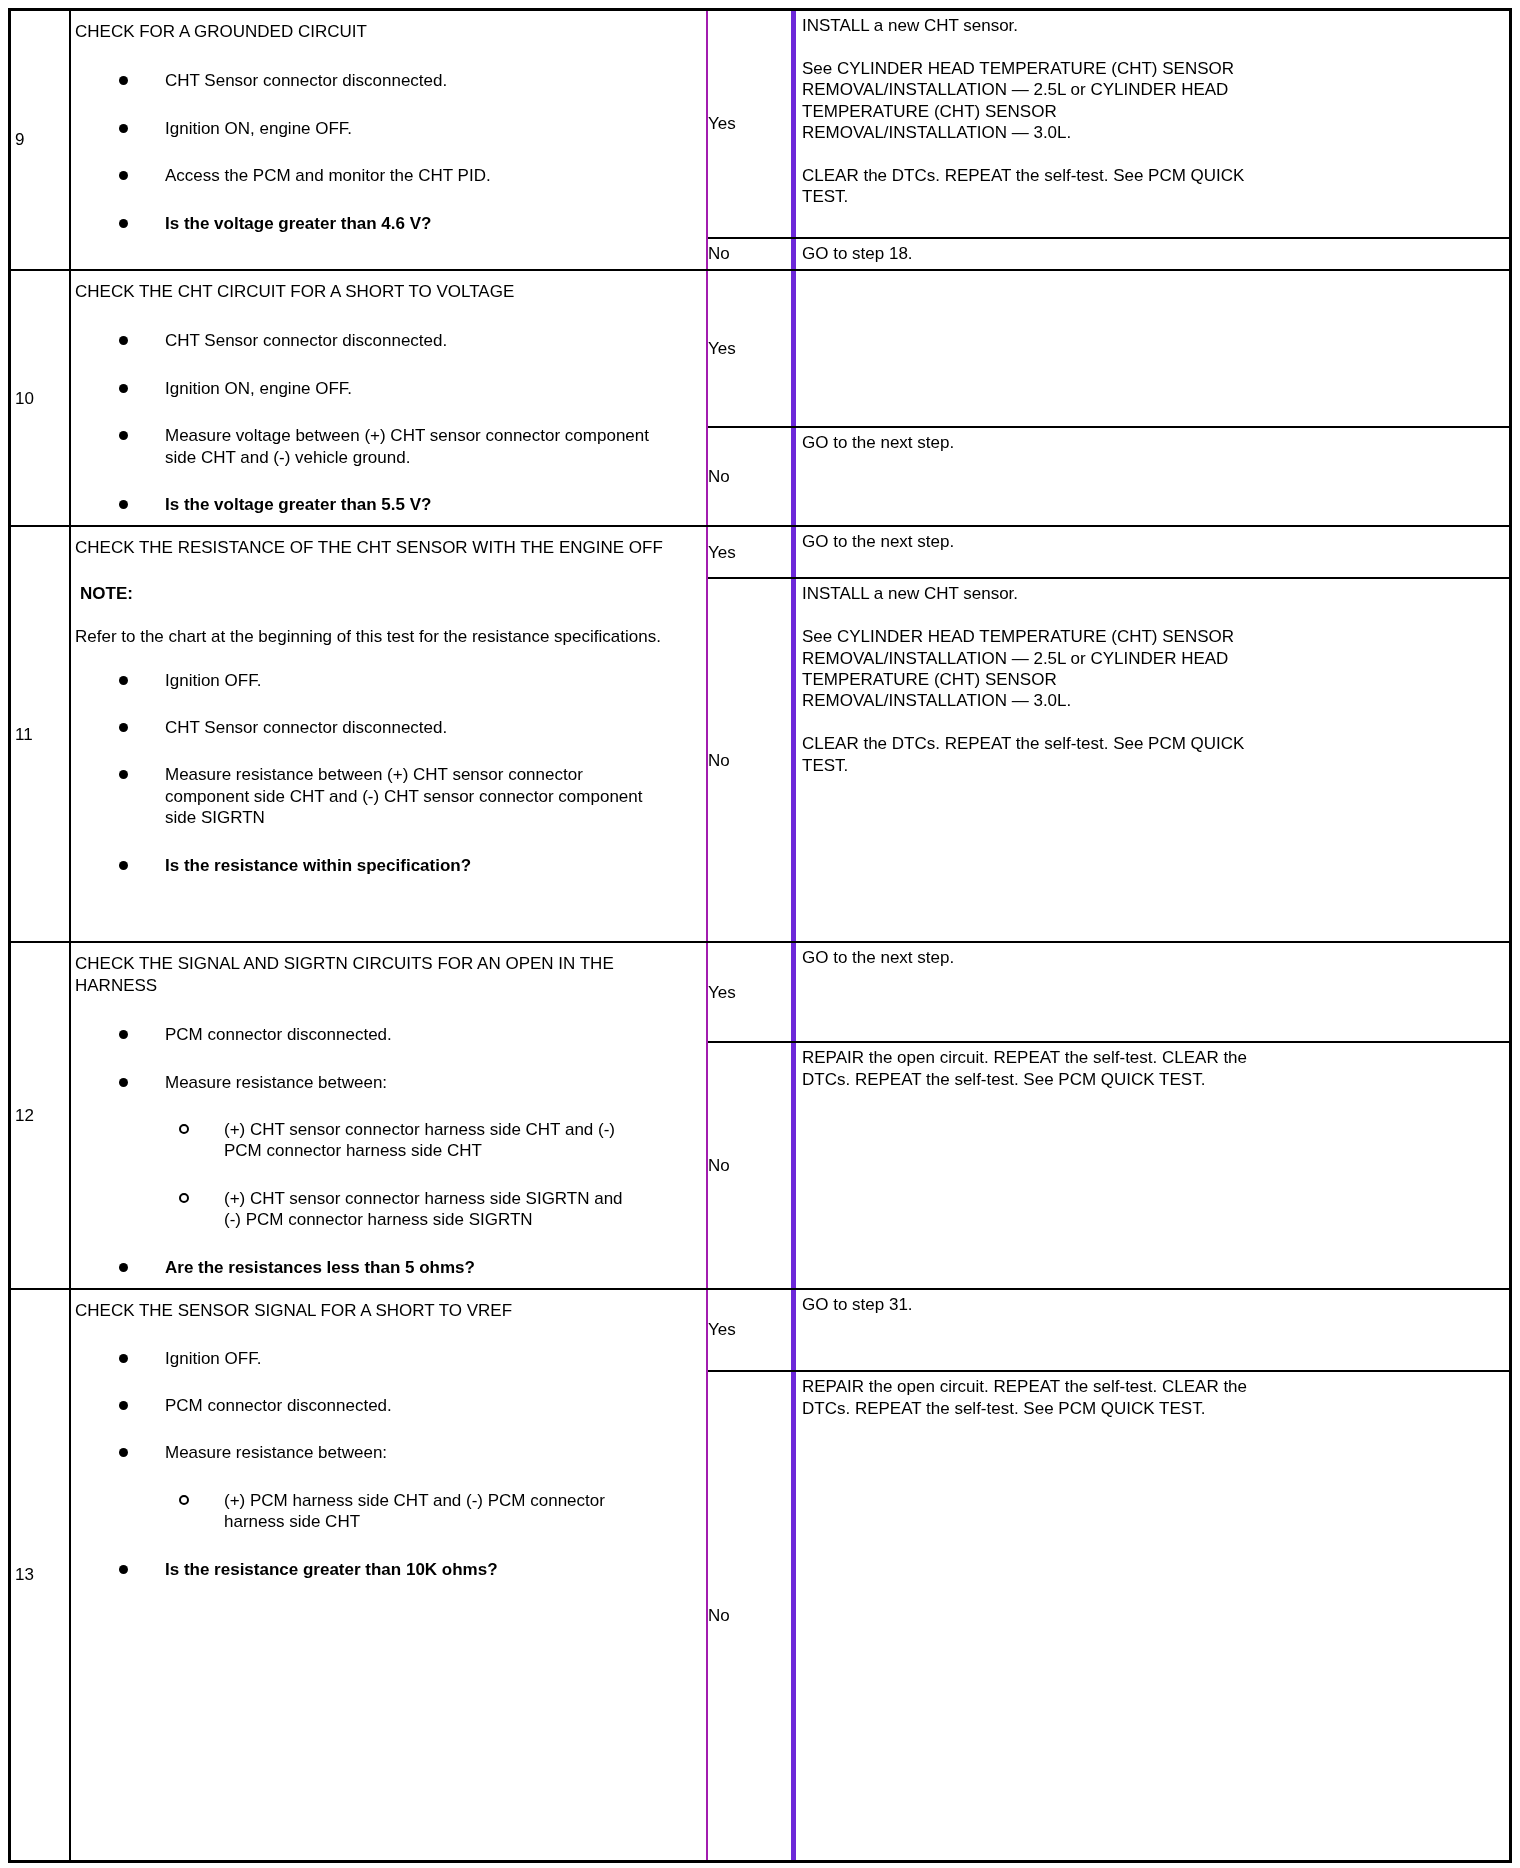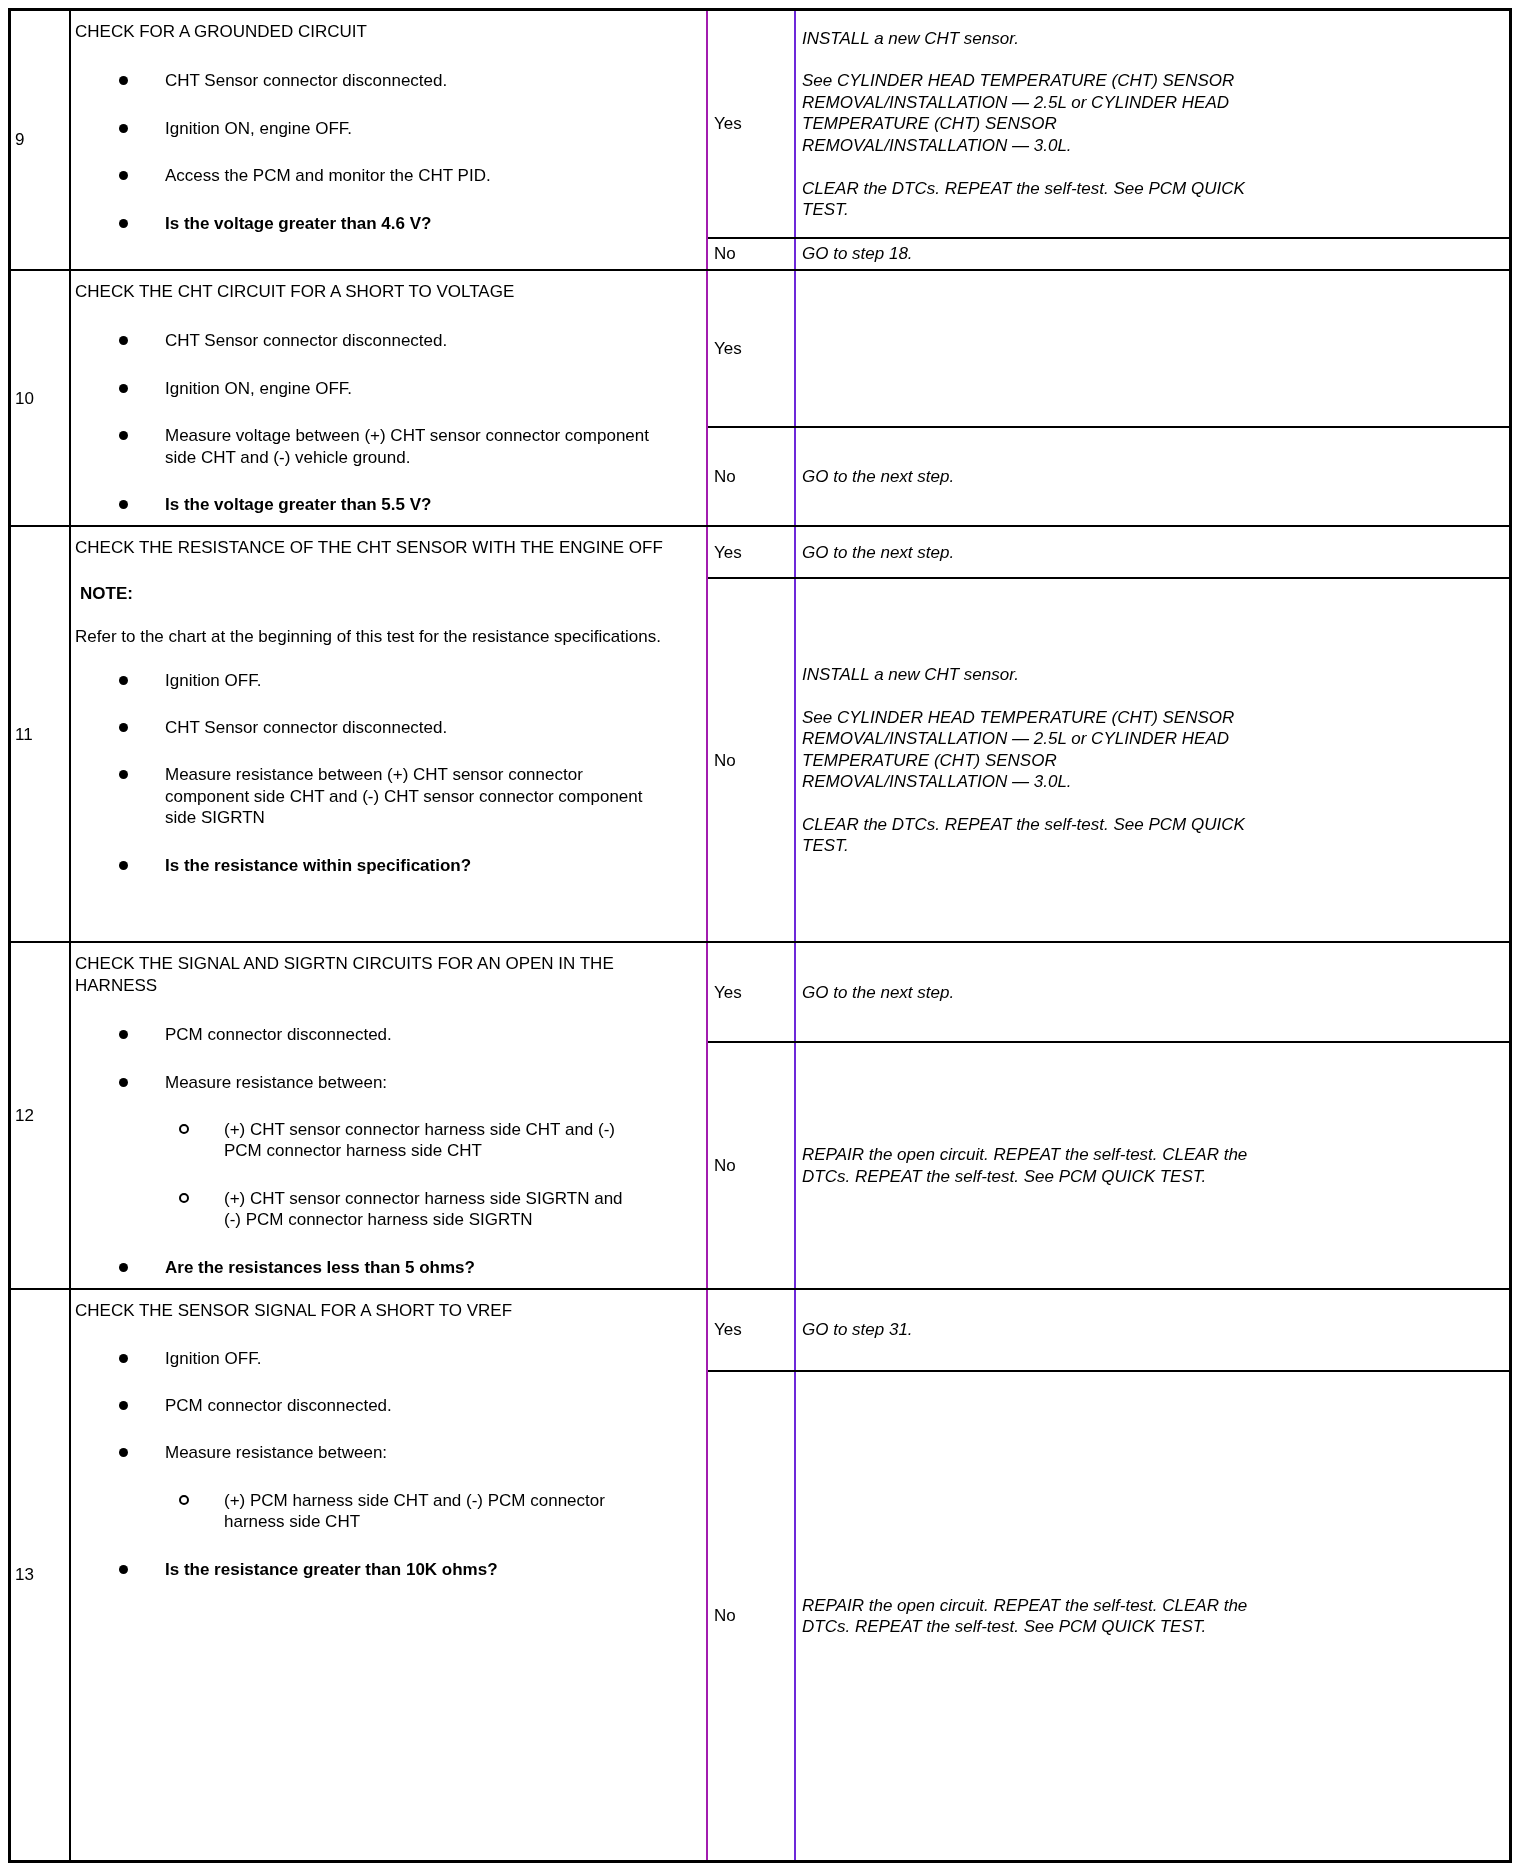--- a/index.html
+++ b/index.html
@@ -45,33 +45,32 @@
   }
   .results {
     flex: 1 1 auto;
     display: flex;
     flex-direction: column;
   }
   .result { display: flex; }
   .result.yes { border-bottom: 2px solid #000; }
   .verdict-cell {
     flex: 0 0 88px;
-    border-right: 2px solid #6d28d9;
+    border-right: 5px solid #6d28d9;
     display: flex;
     align-items: center;
-    padding-left: 6px;
+    padding-left: 0;
     box-sizing: border-box;
   }
   .action-cell {
     flex: 1 1 auto;
     display: flex;
-    align-items: center;
+    align-items: flex-start;
     padding: 4px 12px 4px 6px;
     box-sizing: border-box;
-    font-style: italic;
   }
   .action-text {
     white-space: pre-line;
     max-width: 452px;
   }
 
   .title { margin-bottom: 28px; }
   .note-label { font-weight: bold; margin: 24px 0 22px 5px; }
   .note-text { margin-bottom: 22px; max-width: 600px; }
 

